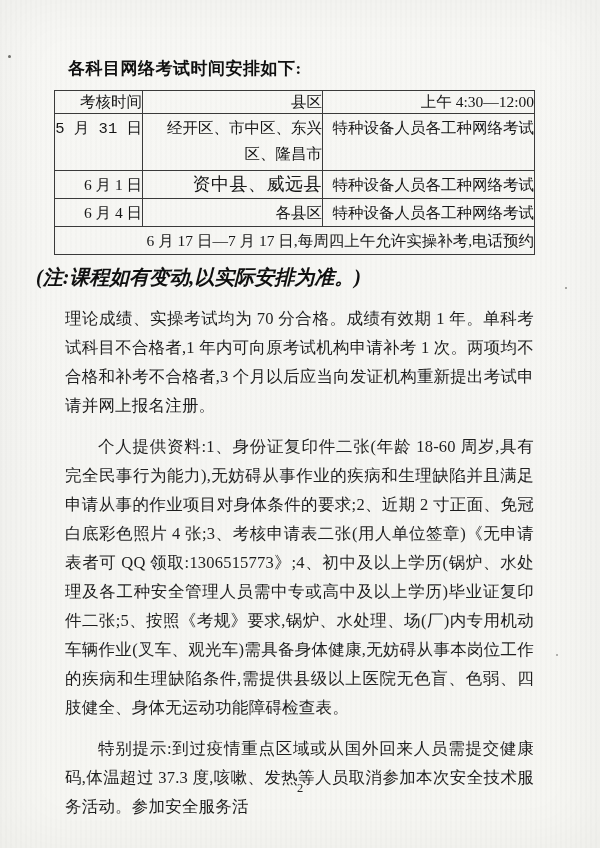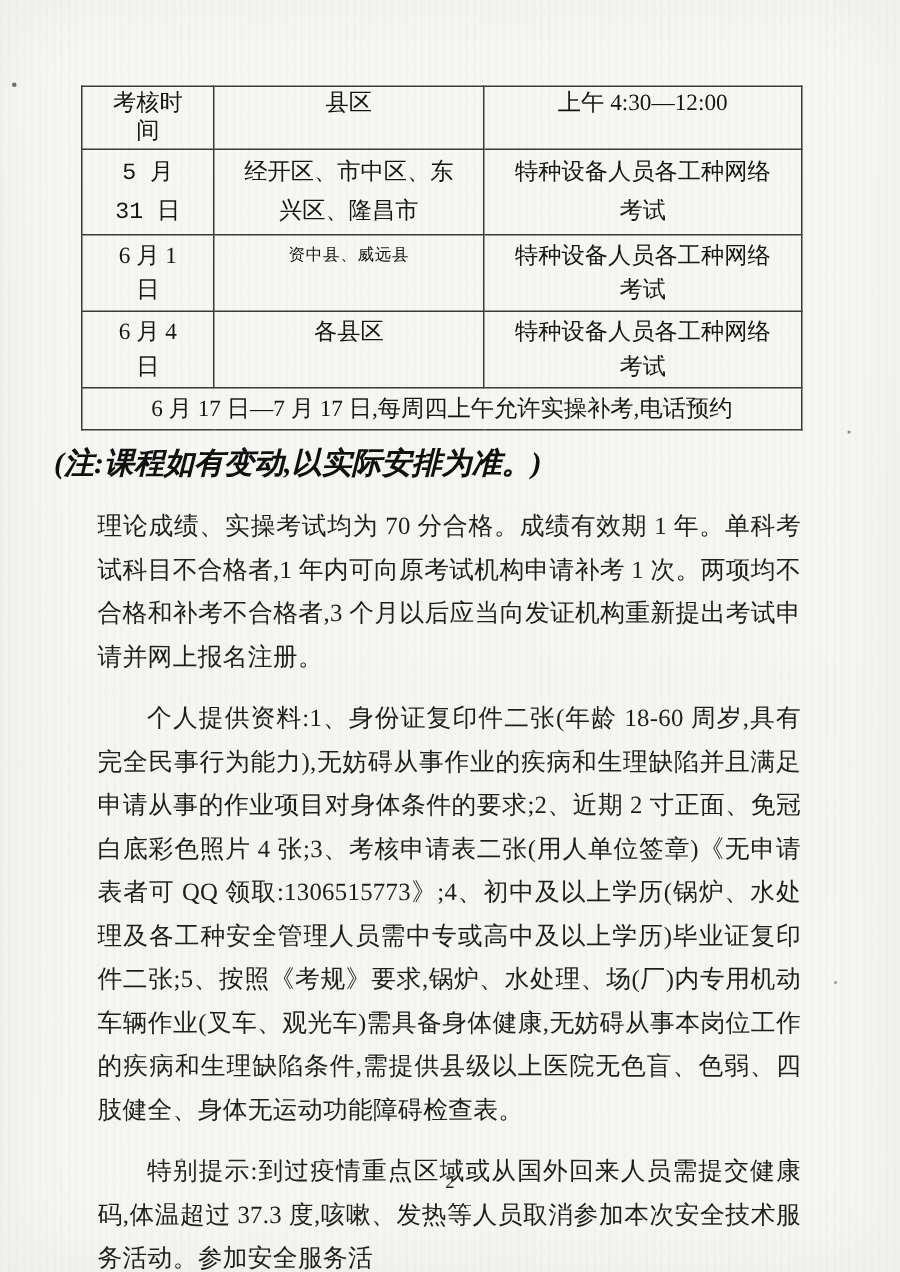--- a/index.html
+++ b/index.html
@@ -38,37 +38,37 @@
     width:480px;
     margin-left:1px;
     font-size:15.5px;
     color:#161616;
   }
   table.schedule col.c1{width:88px;}
   table.schedule col.c2{width:180px;}
   table.schedule col.c3{width:212px;}
   table.schedule th, table.schedule td{
     border:1.6px solid #3a3a3a;
-    text-align:center;
+    text-align:right;
     vertical-align:top;
-    padding:2px 16px;
+    padding:2px 0;
     line-height:26px;
     font-weight:normal;
     overflow:hidden;
   }
   tr.r-head{height:22px;}
   tr.r-head th{line-height:19px;padding-top:1px;}
   tr.r1{height:56px;font-family:Liberation Mono, monospace;}
   tr.r2{height:28px;}
   tr.r3{height:28px;}
   tr.r4{height:57px;}
   tr.r-foot{height:27px;}
   tr.r2 td, tr.r3 td, tr.r-foot td{line-height:23px;}
   td.cell-time{white-space:pre-line;}
-  td.small-text{font-size:11px;line-height:24px;letter-spacing:0.5px;}
+  td.small-text{font-size:18px;line-height:24px;letter-spacing:0.5px;}
   .note{
     margin:8px 0 0 -17px;
     font-weight:bold;
     color:#101010;
     font-size:20px;
     line-height:29px;
     font-style:italic;
   }
   .para{
     margin:12px;
@@ -97,20 +97,21 @@
   .speck.s2{left:565px;top:287px;width:2px;height:2px;}
   .speck.s3{left:556px;top:654px;width:2px;height:2px;background:#9a9a96;}
   .speck.s4{left:120px;top:772px;width:2px;height:2px;background:#a5a5a0;}
 </style>
 </head>
 <body>
 
 <div class="page">
   <div class="content">
 
+    <h2 class="intro-heading">各科目网络考试时间安排如下:</h2>
 
     <table class="schedule">
       <colgroup>
           <col class="c1">
           <col class="c2">
           <col class="c3">
         </colgroup>
       <thead>
         <tr class="r-head">
           <th>考核时间</th>

